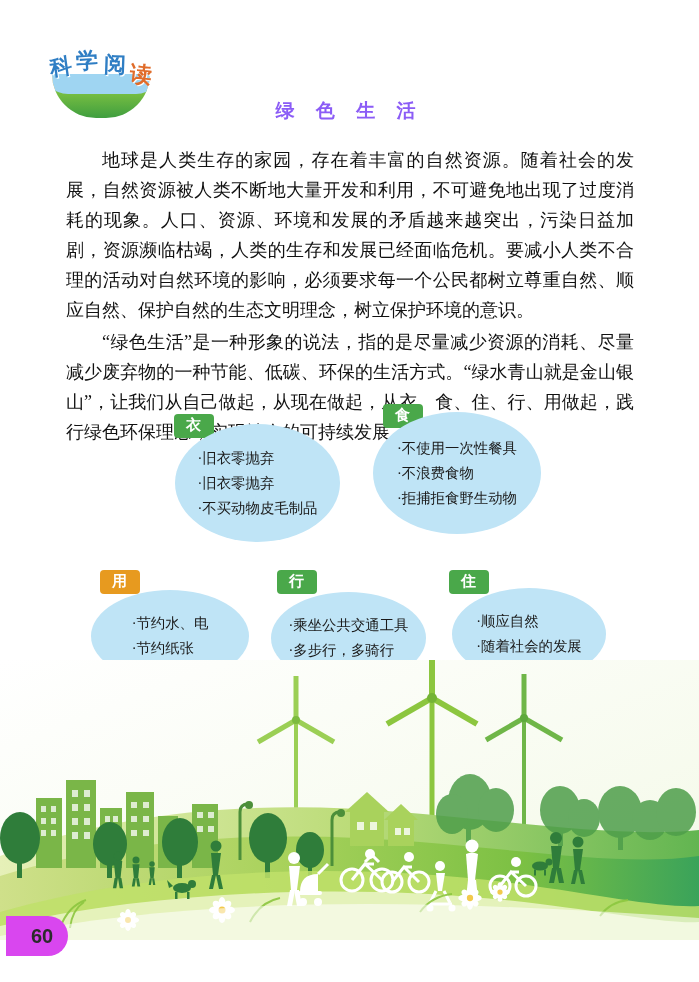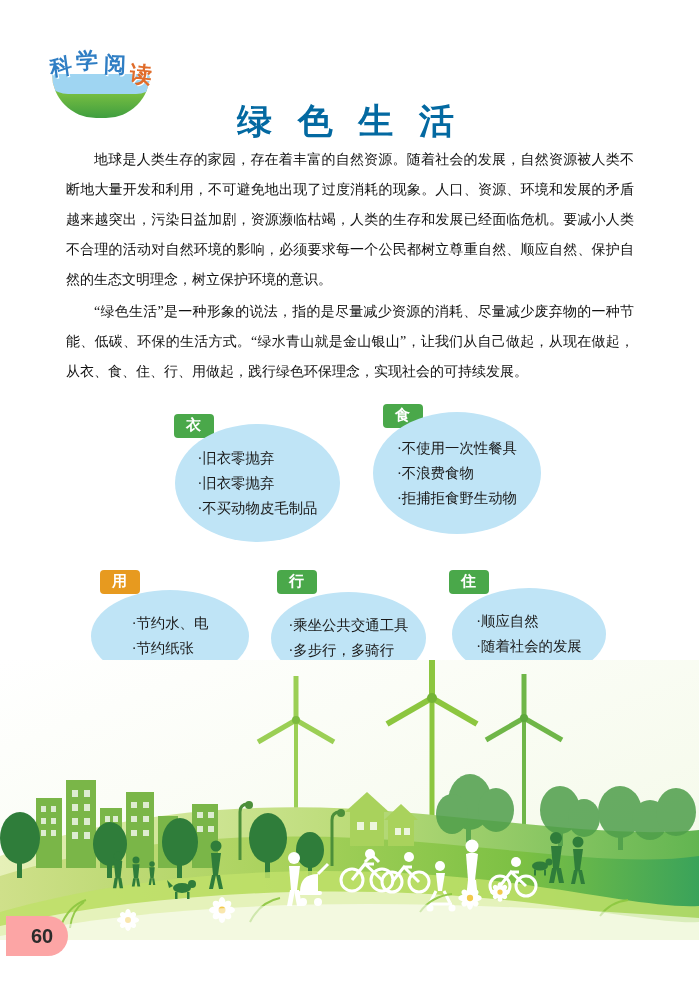--- a/index.html
+++ b/index.html
@@ -35,30 +35,30 @@
   .logo-text span{position:absolute;text-shadow:1px 1px 0 #fff;}
   .lt1{left:4px;top:8px;transform:rotate(-8deg);color:#2f7ec4;}
   .lt2{left:30px;top:2px;transform:rotate(-4deg);color:#2f7ec4;}
   .lt3{left:58px;top:6px;transform:rotate(2deg);color:#2f7ec4;}
   .lt4{left:84px;top:16px;transform:rotate(6deg);color:#e06c2a;}
 
   
   .title{
     position:absolute;left:0;right:0;top:98px;
     text-align:center;
-    color:#0369a1;
-    font-size:35px;font-weight:bold;
+    color:#8b5cf6;
+    font-size:19px;font-weight:bold;
     letter-spacing:8px;
     font-family:"Liberation Sans", sans-serif;
   }
 
   
   .body-text{
     position:absolute;left:66px;top:145px;width:568px;
-    font-size:14px;line-height:30px;color:#111;
+    font-size:18px;line-height:30px;color:#111;
     text-align:justify;
     font-family:"Liberation Serif", serif;
   }
   .body-text p{margin:0 0 2px 0;text-indent:2em;}
 
   
   .bubbles{position:absolute;left:0;top:398px;width:699px;height:290px;}
   .bubble{
     position:absolute;
     border-radius:50%;
@@ -94,21 +94,21 @@
   #b-zhu{left:452px;top:190px;width:154px;height:92px;}
   #t-zhu{left:449px;top:172px;}
 
   
   .scene{position:absolute;left:0;top:660px;width:699px;height:280px;overflow:hidden;}
   .scene svg{display:block;}
 
   
   .pagenum{
     position:absolute;left:6px;top:916px;width:62px;height:40px;
-    background:#fca5a5;border-radius:0 20px 20px 0;
+    background:#d946ef;border-radius:0 20px 20px 0;
     display:flex;align-items:center;justify-content:center;
     color:#2b2b2b;font-size:20px;font-weight:bold;
     font-family:"Liberation Sans", sans-serif;
     padding-left:10px;box-sizing:border-box;
   }
 </style>
 </head>
 <body>
 
 <div class="page">

